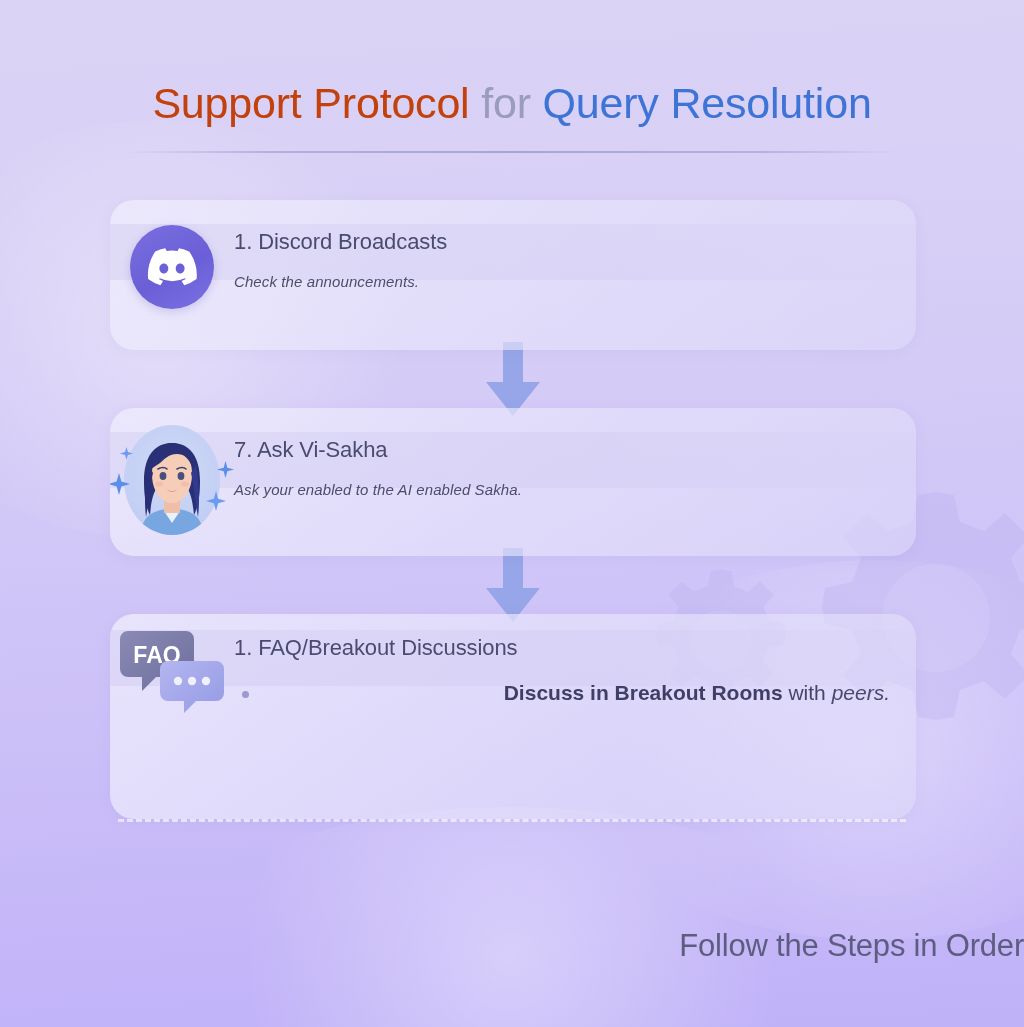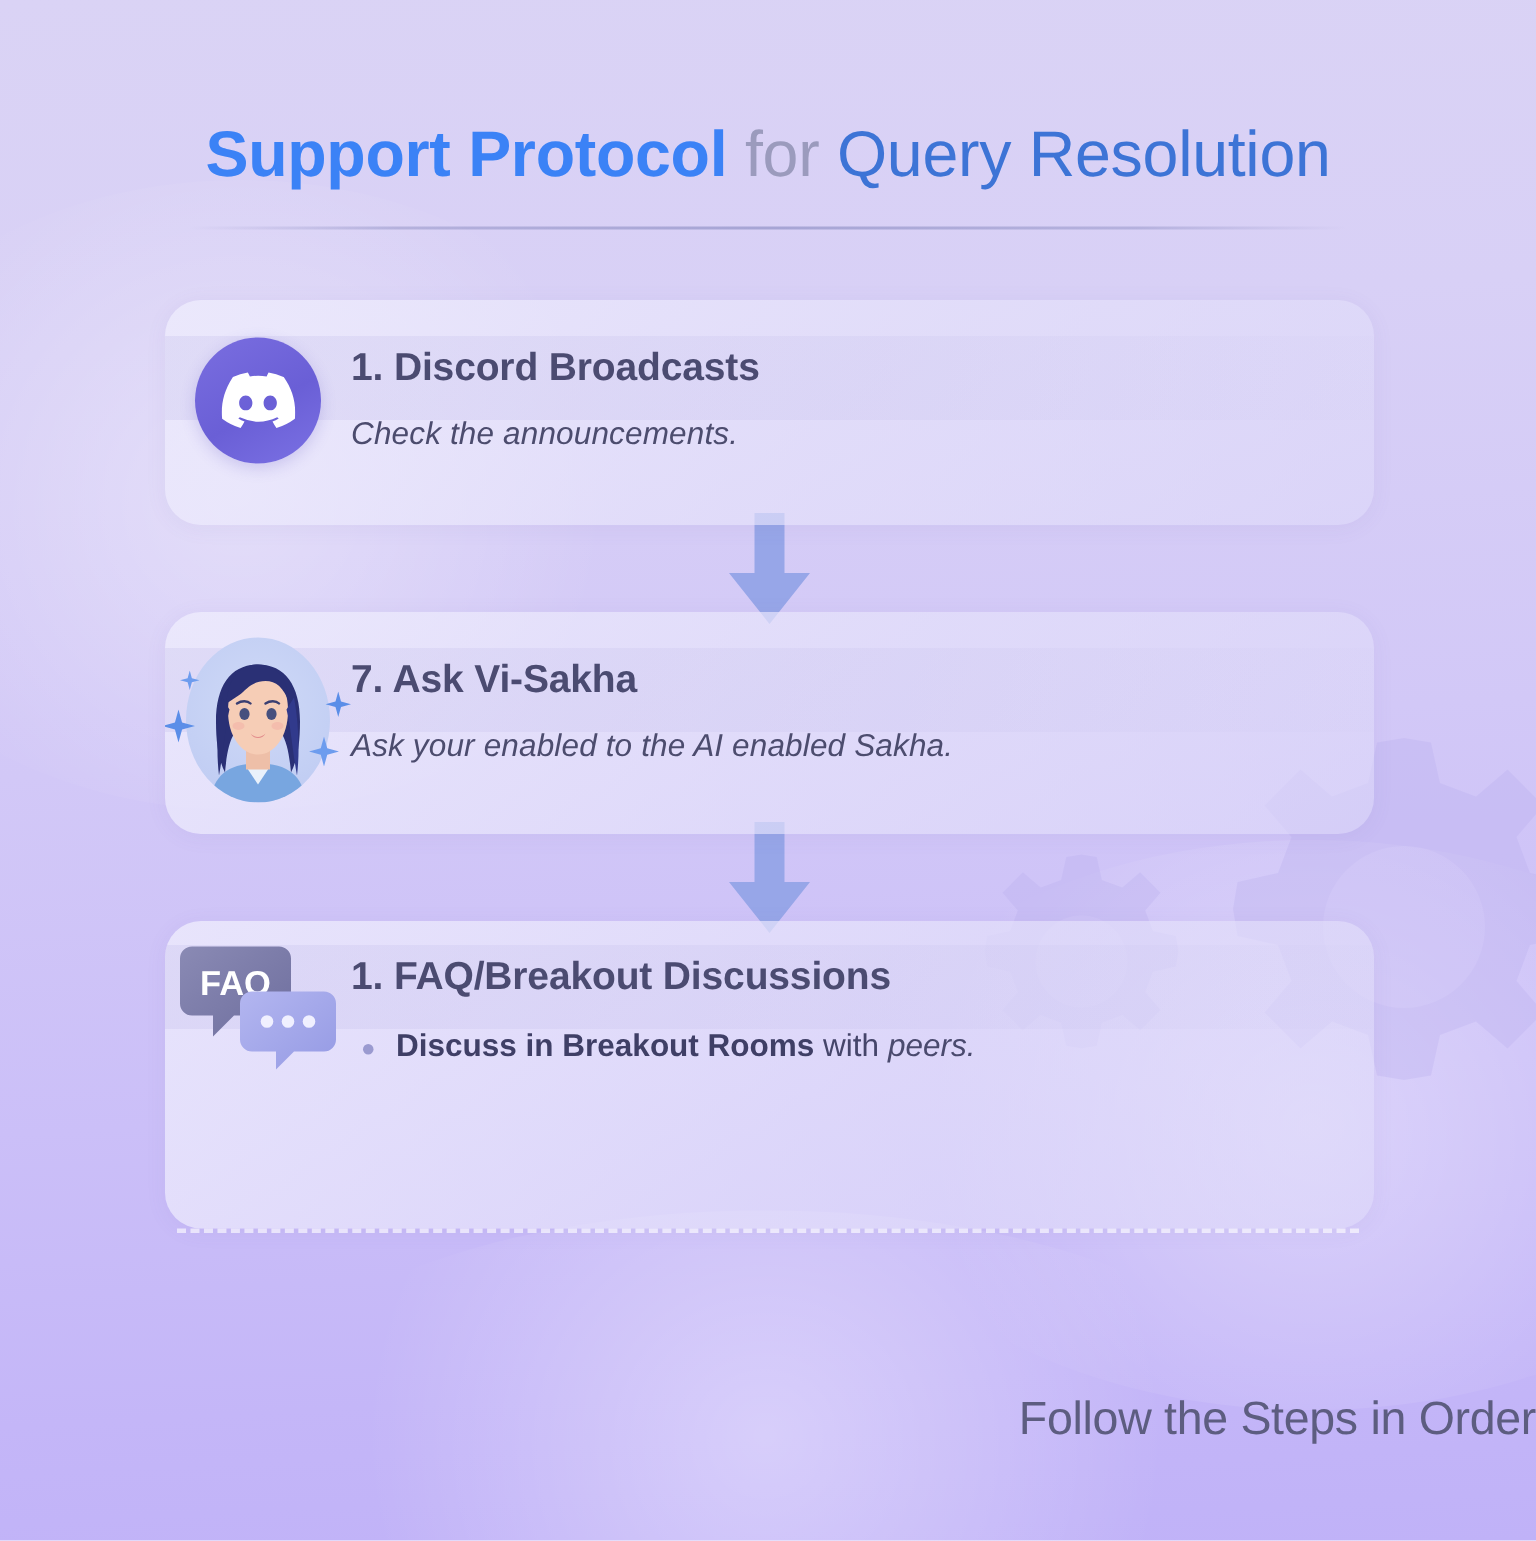--- a/index.html
+++ b/index.html
@@ -62,21 +62,21 @@
   }
 
   .title {
     font-size: 43px;
     line-height: 1.18;
     font-weight: 400;
     letter-spacing: -0.2px;
     color: #5a5a7c;
     white-space: nowrap;
   }
-  .title .t-main { color: #3b82f6; font-weight: 700; }
+  .title .t-main { color: #c2410c; font-weight: 400; }
   .title .t-for  { color: #9b9bbd; font-weight: 400; }
   .title .t-accent { color: #3d74d6; font-weight: 400; }
 
   .title-rule {
     width: 772px;
     height: 2px;
     margin: 22px auto 0;
     background: linear-gradient(90deg,
         rgba(140,140,190,0) 0%,
         rgba(128,130,185,0.42) 18%,
@@ -142,45 +142,45 @@
   .card-body {
     position: relative;
     z-index: 2;
     flex: 1 1 auto;
     padding-top: 30px;
     padding-right: 26px;
   }
   .card-3 .card-body { padding-top: 22px; }
 
   .card-heading {
-    font-size: 26px;
-    font-weight: 700;
+    font-size: 22px;
+    font-weight: 400;
     color: #4b4b71;
     letter-spacing: -0.1px;
     line-height: 1.1;
   }
 
   .card-sub {
     margin-top: 19px;
-    font-size: 21px;
+    font-size: 15px;
     font-style: italic;
     color: #4c4c6e;
     letter-spacing: 0.1px;
   }
 
   .bullets { margin-top: 22px; list-style: none; }
   .bullets li {
     position: relative;
     padding-left: 30px;
     font-size: 21px;
     color: #45456a;
     line-height: 1.0;
     margin-bottom: 20px;
   }
-  .bullets li:last-child { margin-bottom: 16px; }
+  .bullets li:last-child { margin-bottom: 16px; text-align: right; }
   .bullets li .dot {
     position: absolute;
     left: 8px;
     top: 9px;
     width: 7px; height: 7px;
     border-radius: 50%;
     background: #9a9ad0;
   }
   .b-strong { font-weight: 700; color: #3f3f66; }
   .b-link   { font-weight: 700; color: #2f72d0; }

